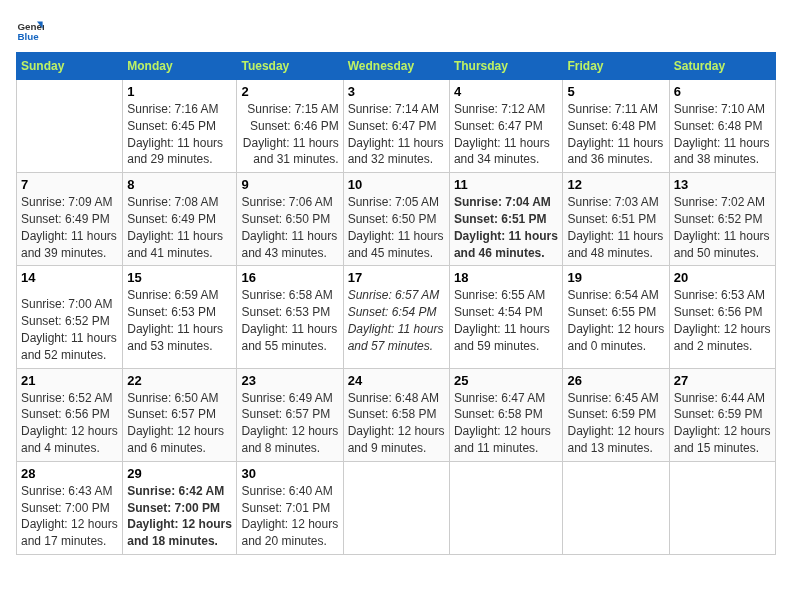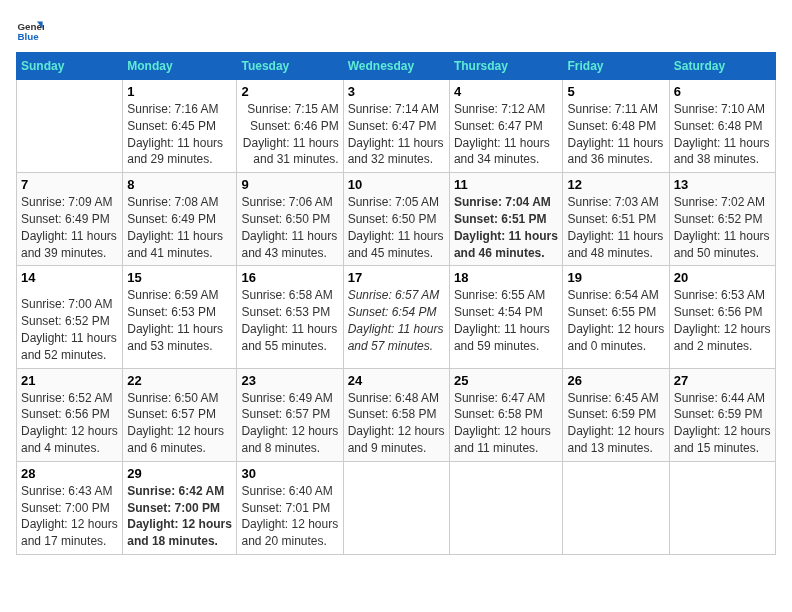--- a/index.html
+++ b/index.html
@@ -37,21 +37,21 @@
       font-size: 14px;
       color: #555;
     }
     table {
       width: 100%;
       border-collapse: collapse;
       font-size: 11px;
     }
     th {
       background-color: #1565c0;
-      color: #5eead4;
+      color: #bef264;
       padding: 6px 4px;
       text-align: left;
       font-size: 12px;
       font-weight: bold;
       border: 1px solid #1565c0;
     }
     td {
       border: 1px solid #ccc;
       padding: 4px;
       vertical-align: top;

